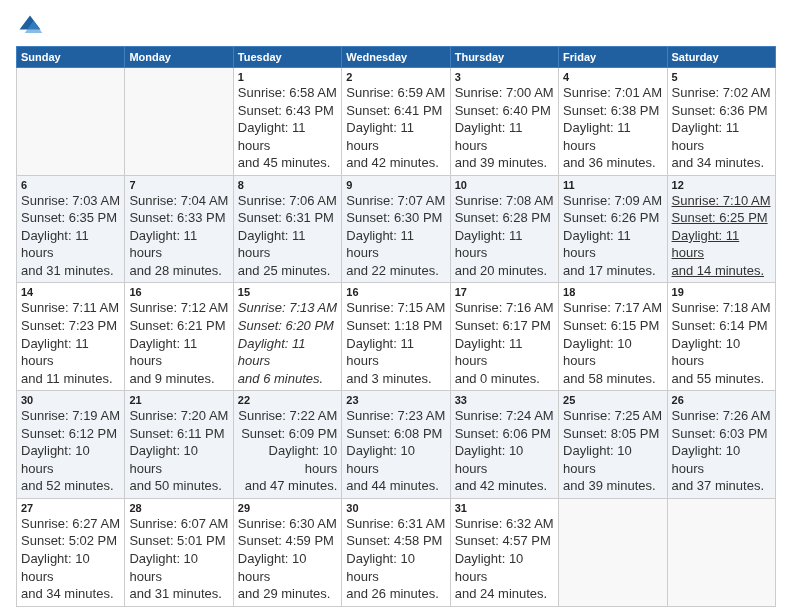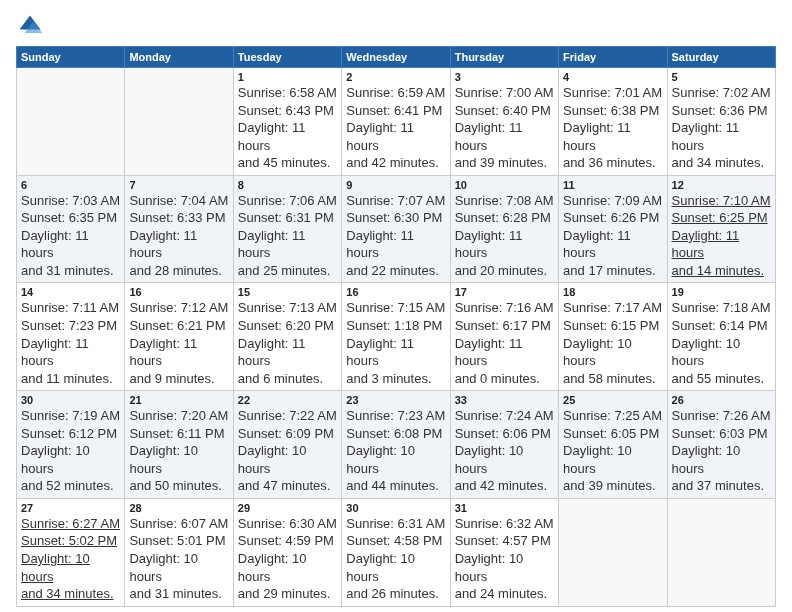--- a/index.html
+++ b/index.html
@@ -231,21 +231,21 @@
           </td>
           <td>
             <span class="day-num">16</span>
             <div class="day-info" style="white-space: pre-line;">Sunrise: 7:12 AM
 Sunset: 6:21 PM
 Daylight: 11 hours
 and 9 minutes.</div>
           </td>
           <td>
             <span class="day-num">15</span>
-            <div class="day-info" style="white-space: pre-line;">Sunrise: 7:13 AM
+            <div class="day-info" style="white-space: pre-line; font-style: italic;">Sunrise: 7:13 AM
 Sunset: 6:20 PM
 Daylight: 11 hours
 and 6 minutes.</div>
           </td>
           <td>
             <span class="day-num">16</span>
             <div class="day-info" style="white-space: pre-line;">Sunrise: 7:15 AM
 Sunset: 1:18 PM
 Daylight: 11 hours
 and 3 minutes.</div>
@@ -282,21 +282,21 @@
           </td>
           <td>
             <span class="day-num">21</span>
             <div class="day-info" style="white-space: pre-line;">Sunrise: 7:20 AM
 Sunset: 6:11 PM
 Daylight: 10 hours
 and 50 minutes.</div>
           </td>
           <td>
             <span class="day-num">22</span>
-            <div class="day-info" style="white-space: pre-line;">Sunrise: 7:22 AM
+            <div class="day-info" style="white-space: pre-line; text-align: right;">Sunrise: 7:22 AM
 Sunset: 6:09 PM
 Daylight: 10 hours
 and 47 minutes.</div>
           </td>
           <td>
             <span class="day-num">23</span>
             <div class="day-info" style="white-space: pre-line;">Sunrise: 7:23 AM
 Sunset: 6:08 PM
 Daylight: 10 hours
 and 44 minutes.</div>
@@ -304,36 +304,36 @@
           <td>
             <span class="day-num">33</span>
             <div class="day-info" style="white-space: pre-line;">Sunrise: 7:24 AM
 Sunset: 6:06 PM
 Daylight: 10 hours
 and 42 minutes.</div>
           </td>
           <td>
             <span class="day-num">25</span>
             <div class="day-info" style="white-space: pre-line;">Sunrise: 7:25 AM
-Sunset: 6:05 PM
+Sunset: 8:05 PM
 Daylight: 10 hours
 and 39 minutes.</div>
           </td>
           <td>
             <span class="day-num">26</span>
             <div class="day-info" style="white-space: pre-line;">Sunrise: 7:26 AM
 Sunset: 6:03 PM
 Daylight: 10 hours
 and 37 minutes.</div>
           </td>
         </tr>
         <tr>
           <td>
             <span class="day-num">27</span>
-            <div class="day-info" style="white-space: pre-line; text-decoration: underline;">Sunrise: 6:27 AM
+            <div class="day-info" style="white-space: pre-line;">Sunrise: 6:27 AM
 Sunset: 5:02 PM
 Daylight: 10 hours
 and 34 minutes.</div>
           </td>
           <td>
             <span class="day-num">28</span>
             <div class="day-info" style="white-space: pre-line;">Sunrise: 6:07 AM
 Sunset: 5:01 PM
 Daylight: 10 hours
 and 31 minutes.</div>

